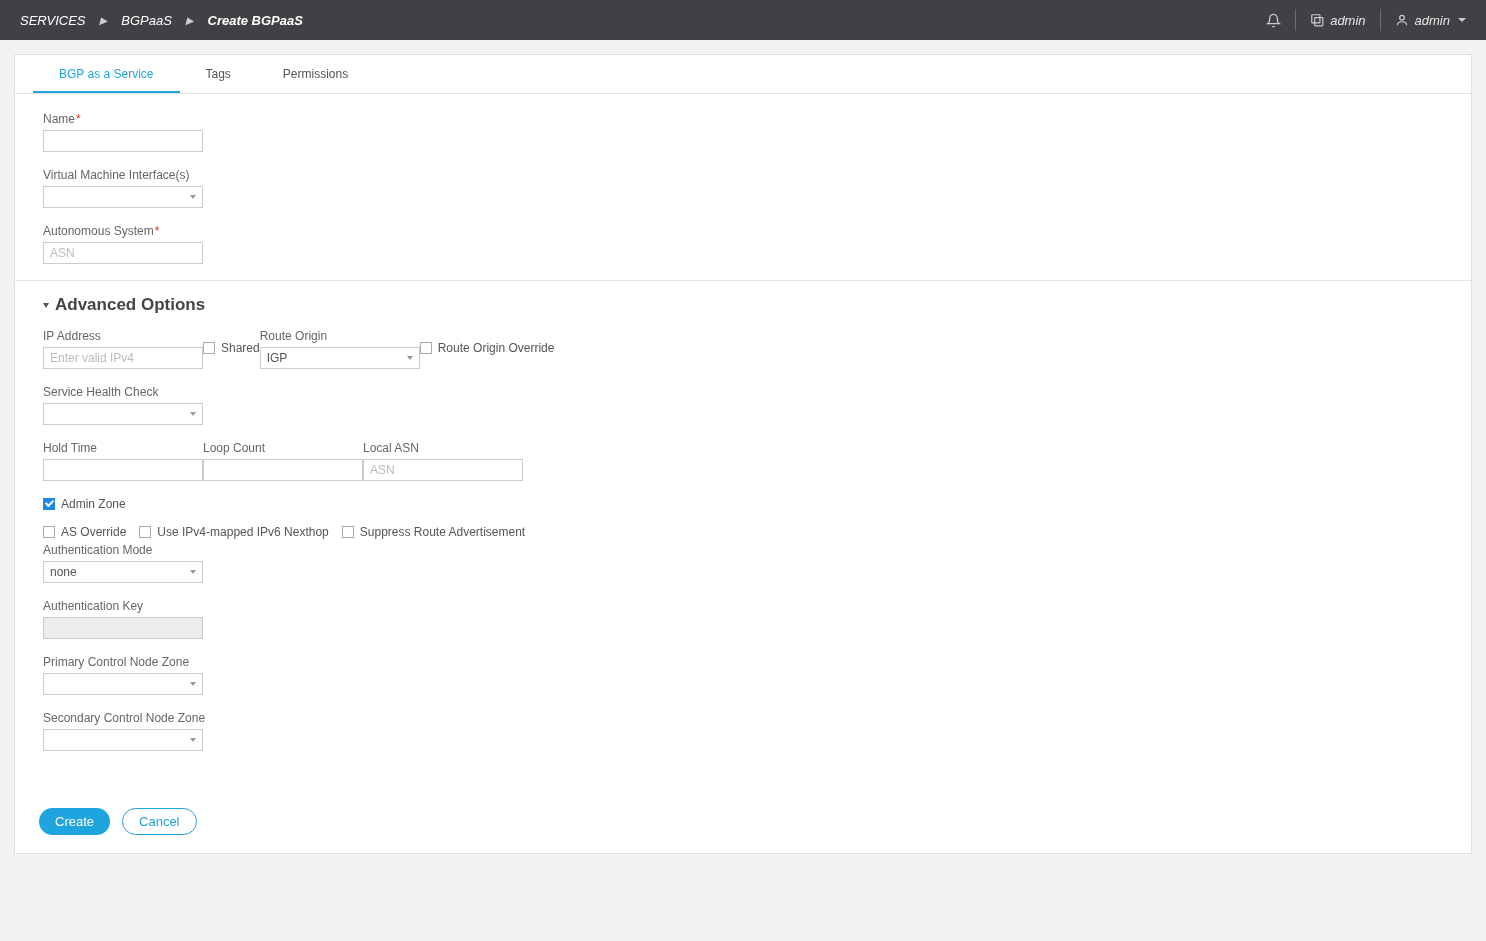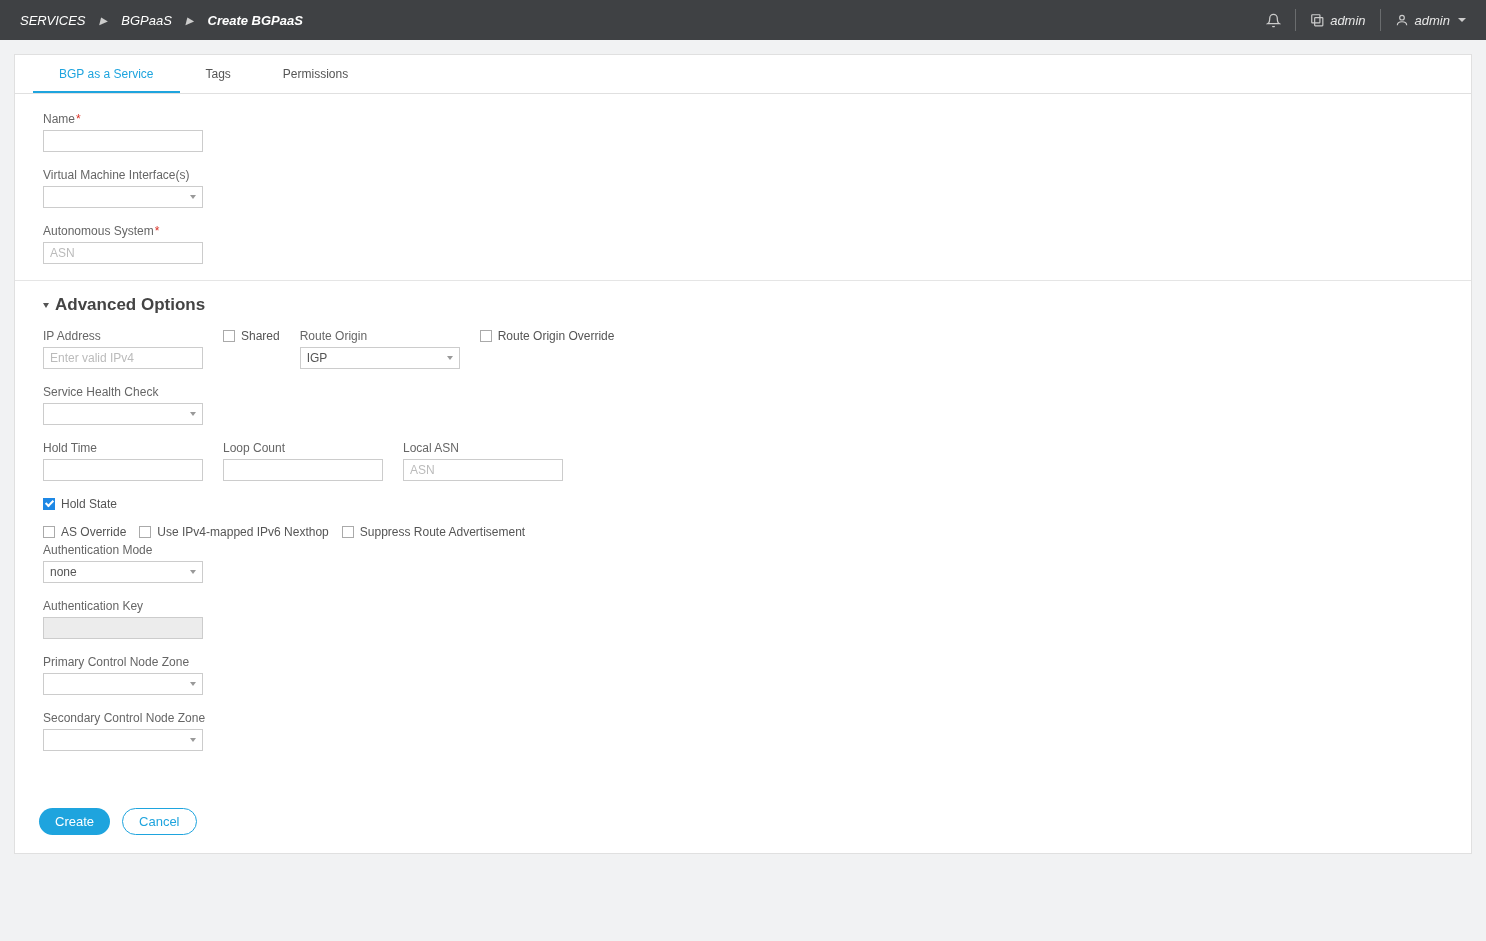--- a/index.html
+++ b/index.html
@@ -144,22 +144,21 @@
   }
   .section-header .tri {
     width: 0; height: 0;
     border-left: 3px solid transparent;
     border-right: 3px solid transparent;
     border-top: 5px solid #555;
   }
 
   .row {
     display: flex;
-    align-items: flex-start;
-    gap: 20px;
+    align-items: center;
     margin-bottom: 16px;
   }
   .checkbox-wrap {
     display: flex;
     align-items: center;
     gap: 6px;
     font-size: 12px;
     color: #555;
     margin-bottom: 3px;
   }
@@ -324,21 +323,21 @@
         </div>
         <div>
           <label class="field-label">Local ASN</label>
           <input type="text" class="txt-input" placeholder="ASN" style="">
         </div>
       </div>
 
       <div style="margin-bottom:14px;">
         <label class="checkbox-wrap">
           <span class="cbox checked"></span>
-          <span>Hold State</span>
+          <span>Admin Zone</span>
         </label>
       </div>
 
       <div class="row" style="gap:13px; margin-bottom:4px; align-items:center;">
         <label class="checkbox-wrap" style="margin-bottom:0;">
           <span class="cbox"></span>
           <span>AS Override</span>
         </label>
         <label class="checkbox-wrap" style="margin-bottom:0;">
           <span class="cbox"></span>

